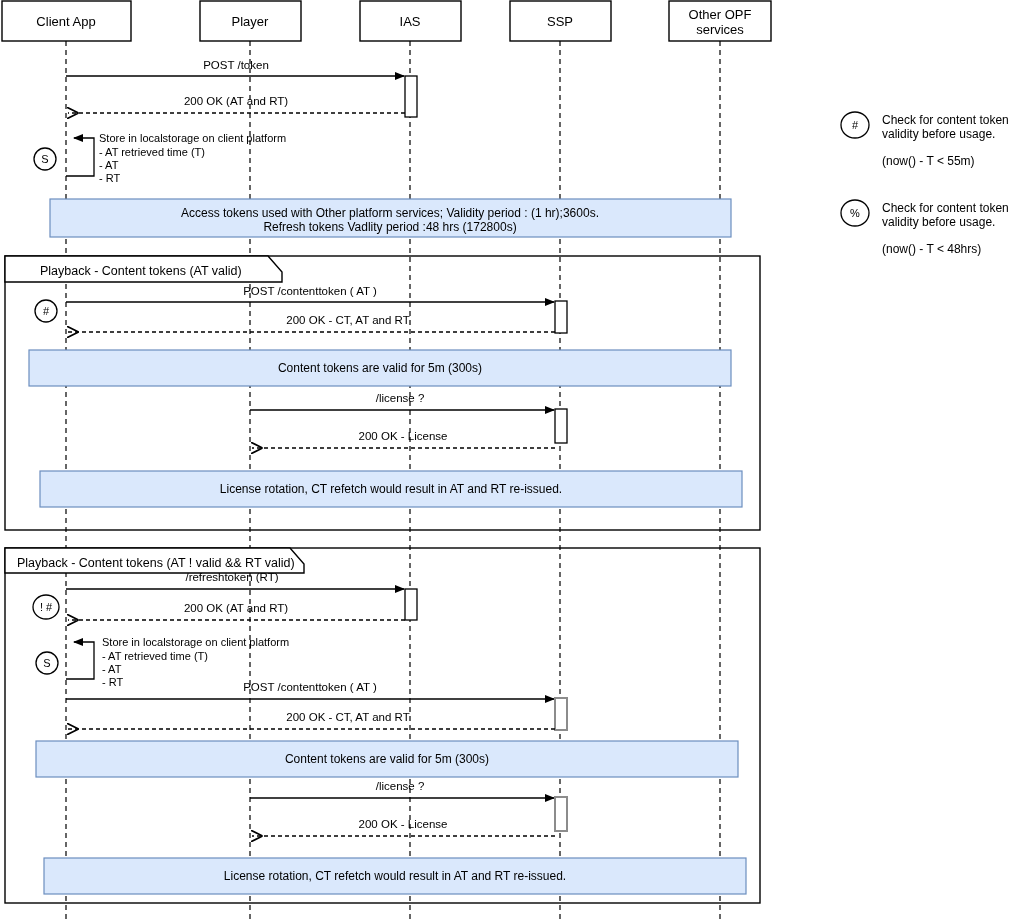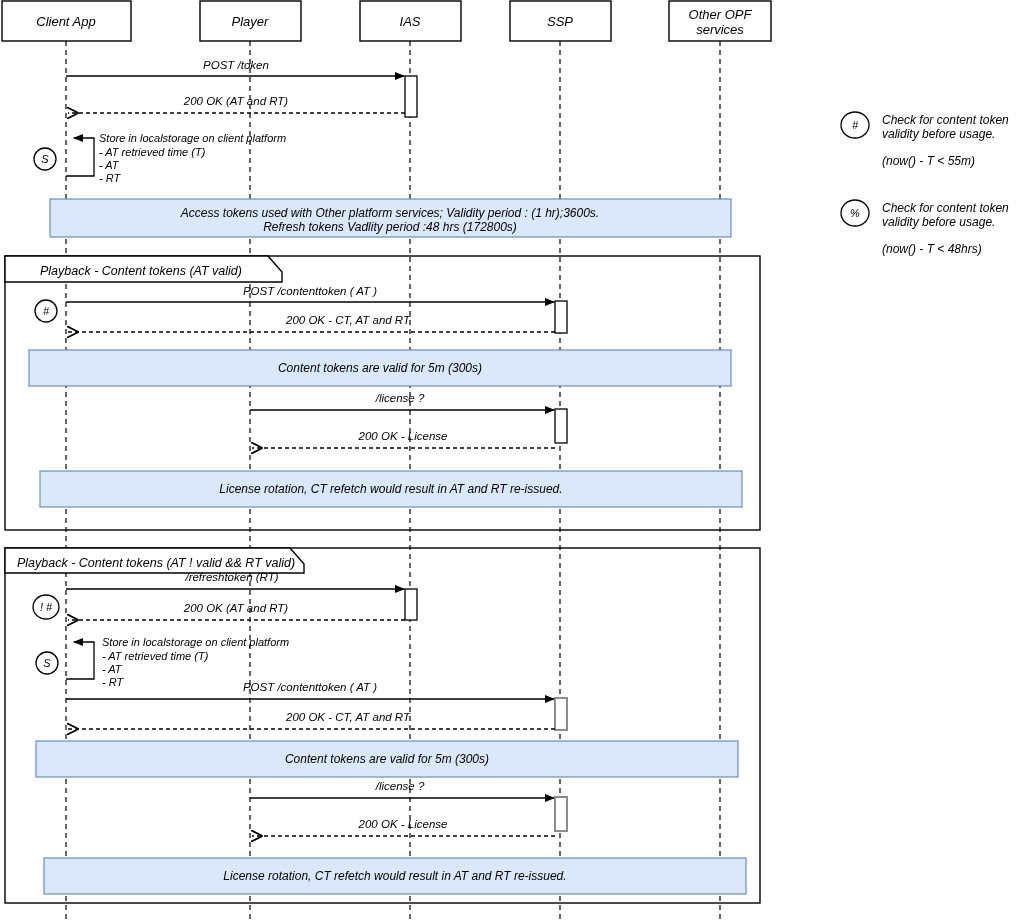--- a/index.html
+++ b/index.html
@@ -10,21 +10,20 @@
   body {
     width: 1021px;
     height: 921px;
     font-family: "Liberation Sans", sans-serif;
     overflow: hidden;
   }
   #canvas {
     position: relative;
     width: 1021px;
     height: 921px;
-    font-style: italic;
   }
   svg { display: block; }
   .lane-box {
     fill: #ffffff;
     stroke: #000000;
     stroke-width: 1.4;
   }
   .lane-label {
     font-family: "Liberation Sans", sans-serif;
     font-size: 13px;

